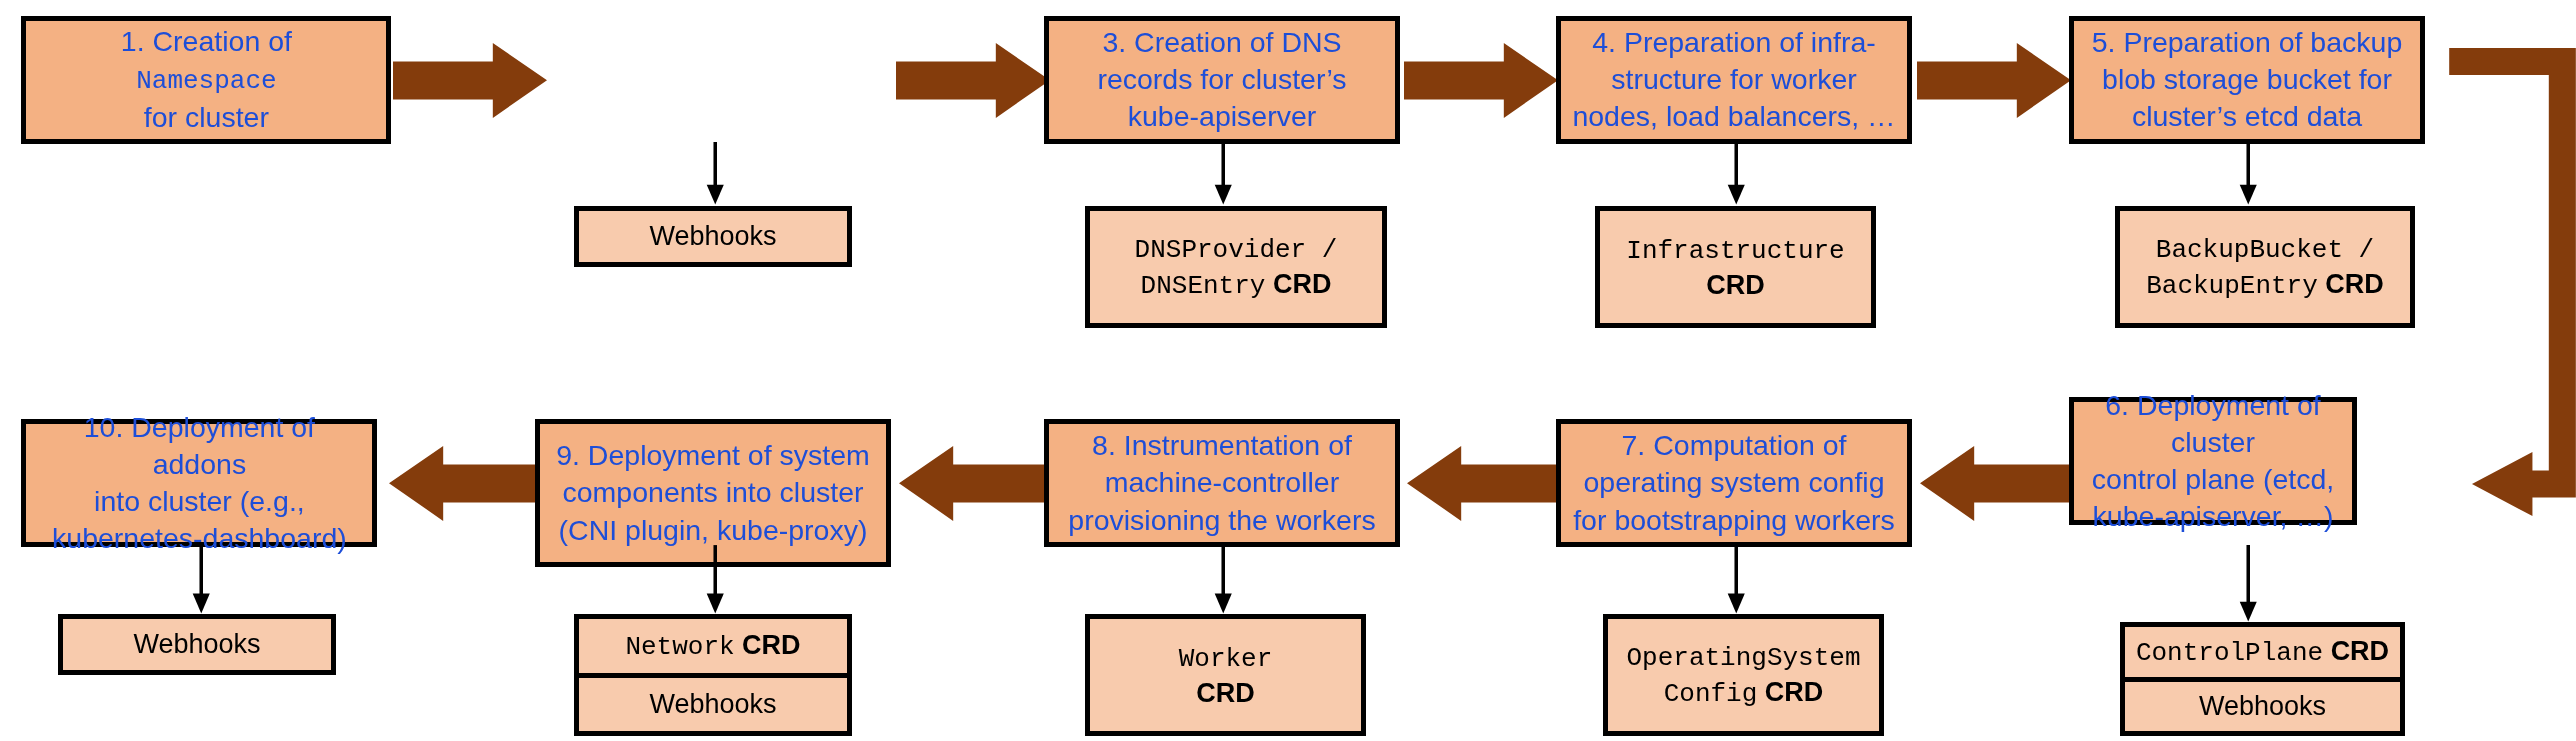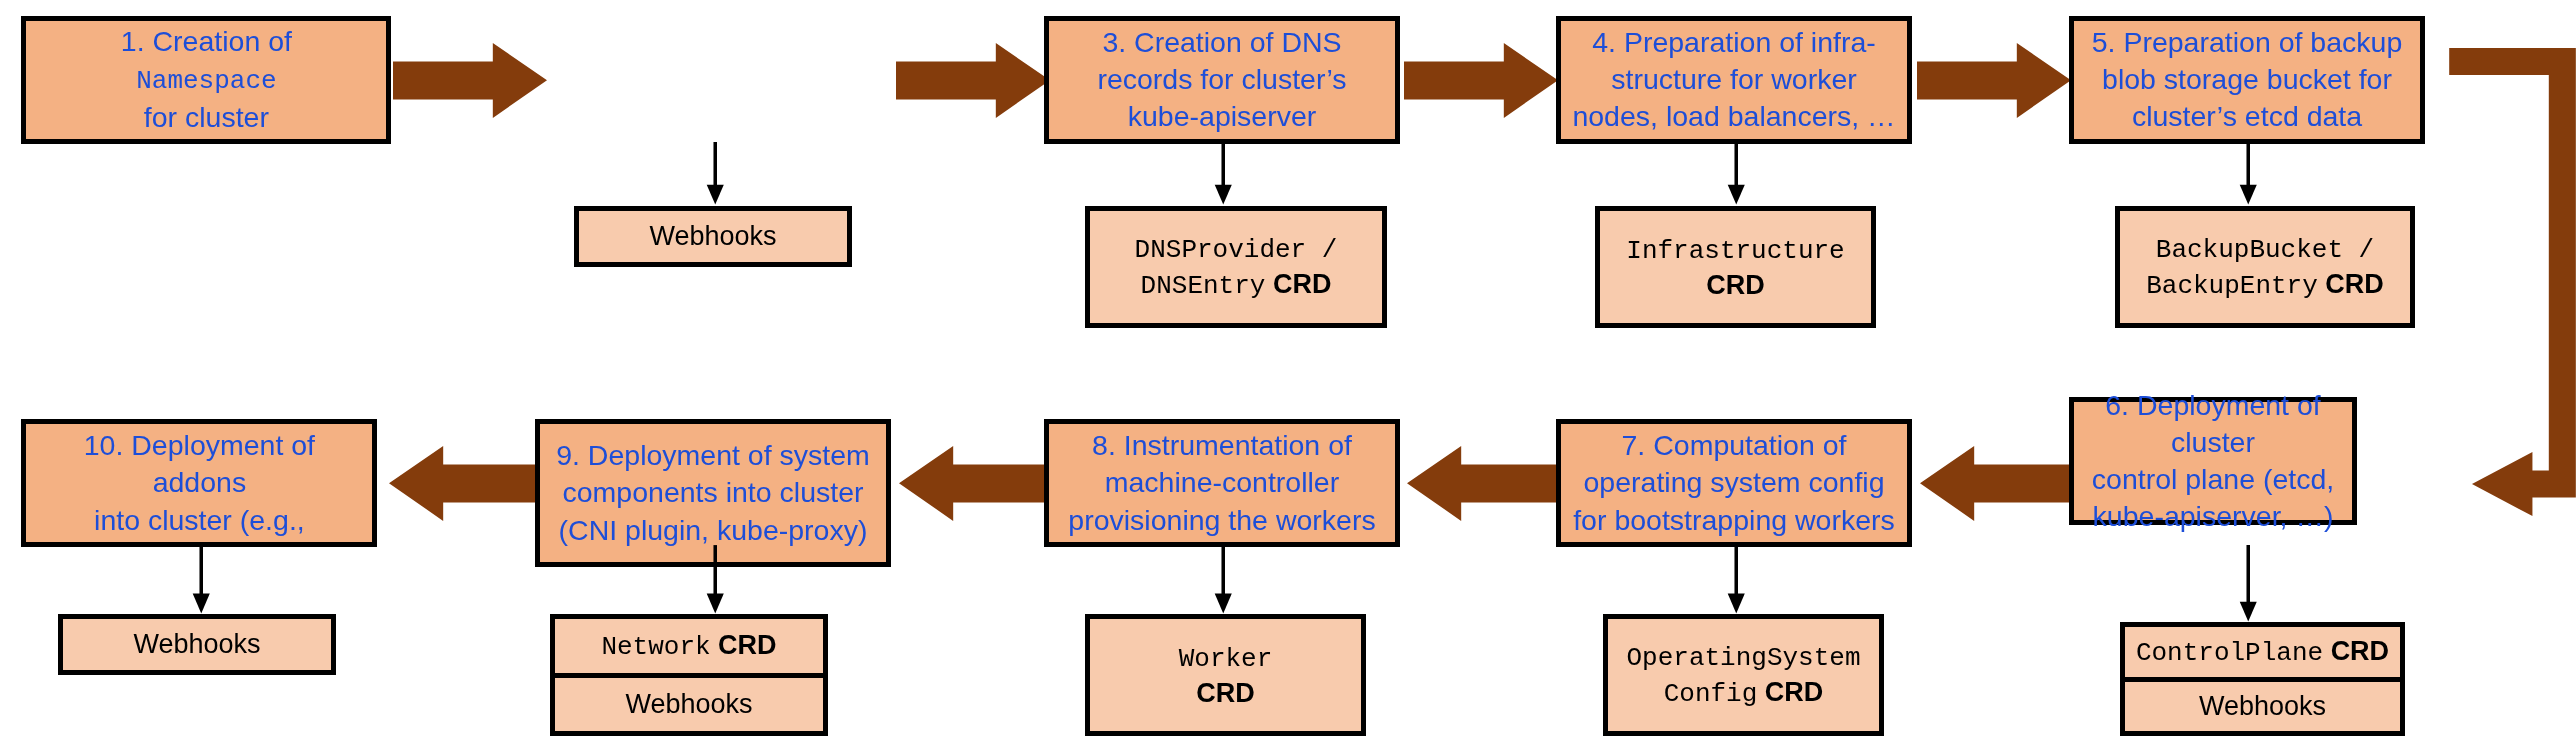--- a/index.html
+++ b/index.html
@@ -206,20 +206,21 @@
                L 178 38
                L 38 38
                Z" fill="#843C0C"></path>
     </svg>
   </div>
 
   <div class="step" style="left:21.4px; top:419px; width:356px; height:128px;text-align:center;">
     <span class="txt">
       <span>10. Deployment of addons</span><br>
       <span>into cluster (e.g.,</span><br>
+      <span>kubernetes-dashboard)</span>
     </span>
   </div>
 
   <div class="connector" style="left:187px; top:545px; width:28.5px; height:70px;">
     <svg width="28.5" height="70" viewBox="0 0 40 98">
       <line x1="20" y1="0" x2="20" y2="70" stroke="#000" stroke-width="5"></line>
       <polygon points="8,68 32,68 20,96" fill="#000"></polygon>
     </svg>
   </div>
 
@@ -243,21 +244,21 @@
     </span>
   </div>
 
   <div class="connector" style="left:701px; top:545px; width:28.5px; height:70px;">
     <svg width="28.5" height="70" viewBox="0 0 40 98">
       <line x1="20" y1="0" x2="20" y2="70" stroke="#000" stroke-width="5"></line>
       <polygon points="8,68 32,68 20,96" fill="#000"></polygon>
     </svg>
   </div>
 
-  <div class="sub" style="left:550px; top:614px; width:278px; height:122px;">
+  <div class="sub" style="left:574px; top:614px; width:278px; height:122px;">
     <div class="subrow">
       <span>
         <span class="mono">Network</span>
         <span class="crdlabel">CRD</span>
       </span>
     </div>
     <div class="subrow">
       <span>Webhooks</span>
     </div>
   </div>

